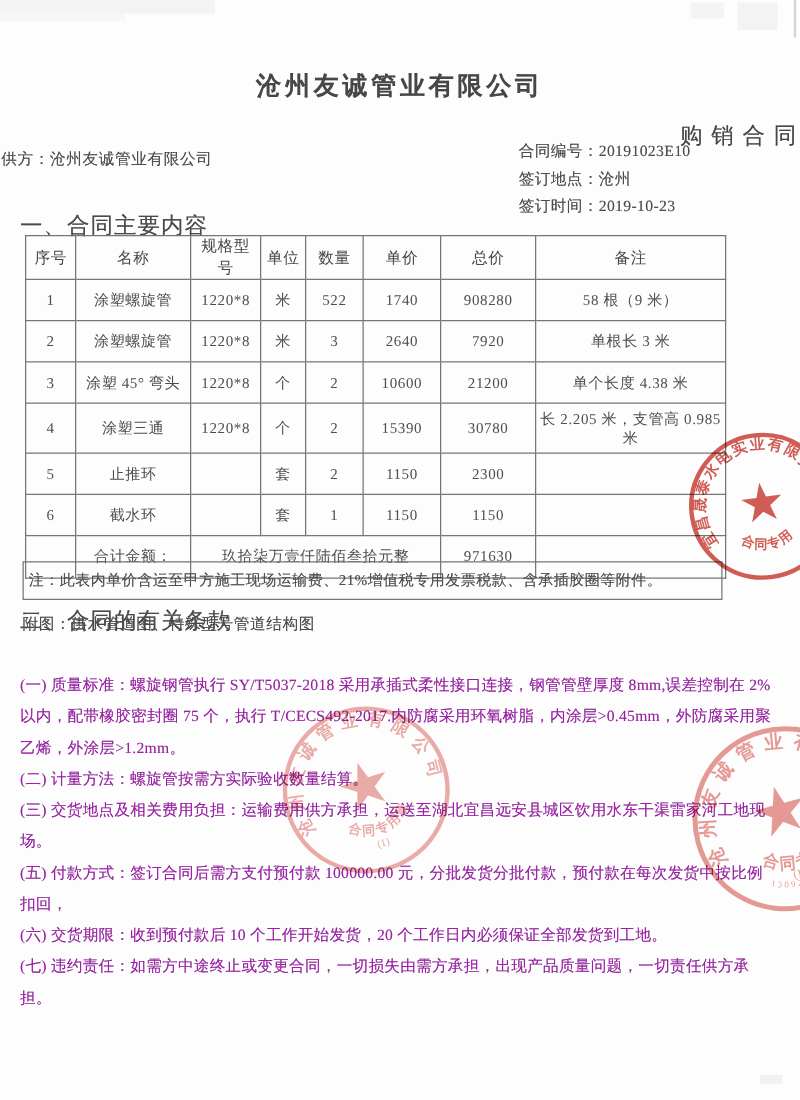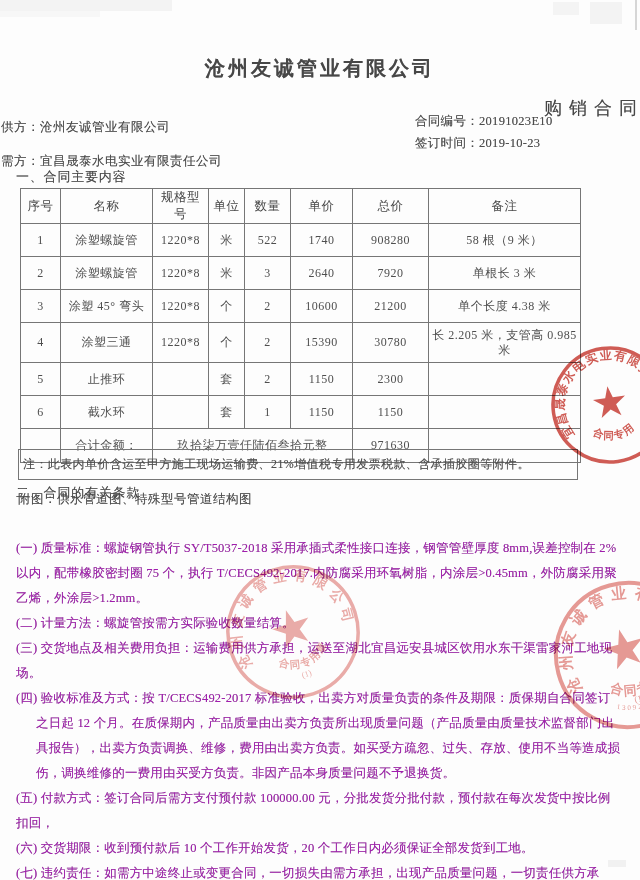--- a/index.html
+++ b/index.html
@@ -24,21 +24,21 @@
     position:absolute;left:0;top:55px;width:640px;margin:0;
     text-align:center;font-size:20px;font-weight:600;letter-spacing:3px;color:#474747;
   }
   .subtitle{
     position:absolute;left:0;top:92px;width:640px;margin:4px;
     text-align:right;font-size:18px;font-weight:400;letter-spacing:7px;color:#474747;
   }
   .meta-left{position:absolute;left:1px;top:119px;font-size:12.5px;letter-spacing:.5px;}
   .meta-left .line2{margin-top:17px;}
   .meta-right{position:absolute;left:415px;top:110px;font-size:12.5px;line-height:22px;letter-spacing:.3px;}
-  .sec-heading{position:absolute;font-size:13px;letter-spacing:.8px;color:#4a4a4a;font-family:Liberation Mono, monospace;}
+  .sec-heading{position:absolute;font-size:18px;letter-spacing:.8px;color:#4a4a4a;font-family:Liberation Mono, monospace;}
   #sec1-heading{left:16px;top:168px;}
   #sec2-heading{left:16px;top:484px;text-align:right;}
 
   table.items{
     position:absolute;left:20px;top:188px;width:560px;
     border-collapse:collapse;table-layout:fixed;
   }
   table.items th,table.items td{
     border:1px solid #767676;
     font-size:12px;font-weight:normal;text-align:center;vertical-align:middle;
@@ -80,25 +80,25 @@
   <div class="artifact a3"></div>
   <div class="artifact a4"></div>
   <div class="artifact a5"></div>
   <div class="artifact a6"></div>
 
   <h1 class="title soft">沧州友诚管业有限公司</h1>
   <h2 class="subtitle soft">购销合同</h2>
 
   <div class="meta-left">
     <div class="line1 soft">供方：沧州友诚管业有限公司</div>
-    <div class="line2 soft">需方：宜昌晟泰水电实业有限责任公司</div>
   </div>
 
   <div class="meta-right">
     <div class="soft">合同编号：20191023E10</div>
+    <div class="soft">签订地点：沧州</div>
     <div class="soft">签订时间：2019-10-23</div>
   </div>
 
   <div class="sec-heading soft" id="sec1-heading">一、合同主要内容</div>
 
   <table class="items">
     <colgroup>
       <col style="width:40px">
         <col style="width:92px">
         <col style="width:56px">
@@ -196,21 +196,20 @@
   </div>
 
   <div class="attachment soft">附图：供水管道图、特殊型号管道结构图</div>
 
   <div class="sec-heading soft" id="sec2-heading">二、合同的有关条款</div>
 
   <div class="clauses">
     <p class="clause soft">(一) 质量标准：螺旋钢管执行 SY/T5037-2018 采用承插式柔性接口连接，钢管管壁厚度 8mm,误差控制在 2%以内，配带橡胶密封圈 75 个，执行 T/CECS492-2017.内防腐采用环氧树脂，内涂层&gt;0.45mm，外防腐采用聚乙烯，外涂层&gt;1.2mm。</p>
     <p class="clause soft">(二) 计量方法：螺旋管按需方实际验收数量结算。</p>
     <p class="clause soft">(三) 交货地点及相关费用负担：运输费用供方承担，运送至湖北宜昌远安县城区饮用水东干渠雷家河工地现场。</p>
-    <p class="clause hang soft">(四) 验收标准及方式：按 T/CECS492-2017 标准验收，出卖方对质量负责的条件及期限：质保期自合同签订之日起 12 个月。在质保期内，产品质量由出卖方负责所出现质量问题（产品质量由质量技术监督部门出具报告），出卖方负责调换、维修，费用由出卖方负责。如买受方疏忽、过失、存放、使用不当等造成损伤，调换维修的一费用由买受方负责。非因产品本身质量问题不予退换货。</p>
     <p class="clause soft">(五) 付款方式：签订合同后需方支付预付款 100000.00 元，分批发货分批付款，预付款在每次发货中按比例扣回，</p>
     <p class="clause soft">(六) 交货期限：收到预付款后 10 个工作开始发货，20 个工作日内必须保证全部发货到工地。</p>
     <p class="clause soft">(七) 违约责任：如需方中途终止或变更合同，一切损失由需方承担，出现产品质量问题，一切责任供方承担。</p>
   </div>
 
   <svg id="seal-buyer" class="seal" width="140" height="140" viewBox="0 0 140 140">
     <defs>
       <path id="b-arc-company" d="M 32.3,96.4 A 46,46 0 1 1 107.7,96.4" fill="none"></path>
       <path id="b-arc-type" d="M 47.2,95.3 A 34,34 0 0 0 92.8,95.3" fill="none"></path>
     </defs>

